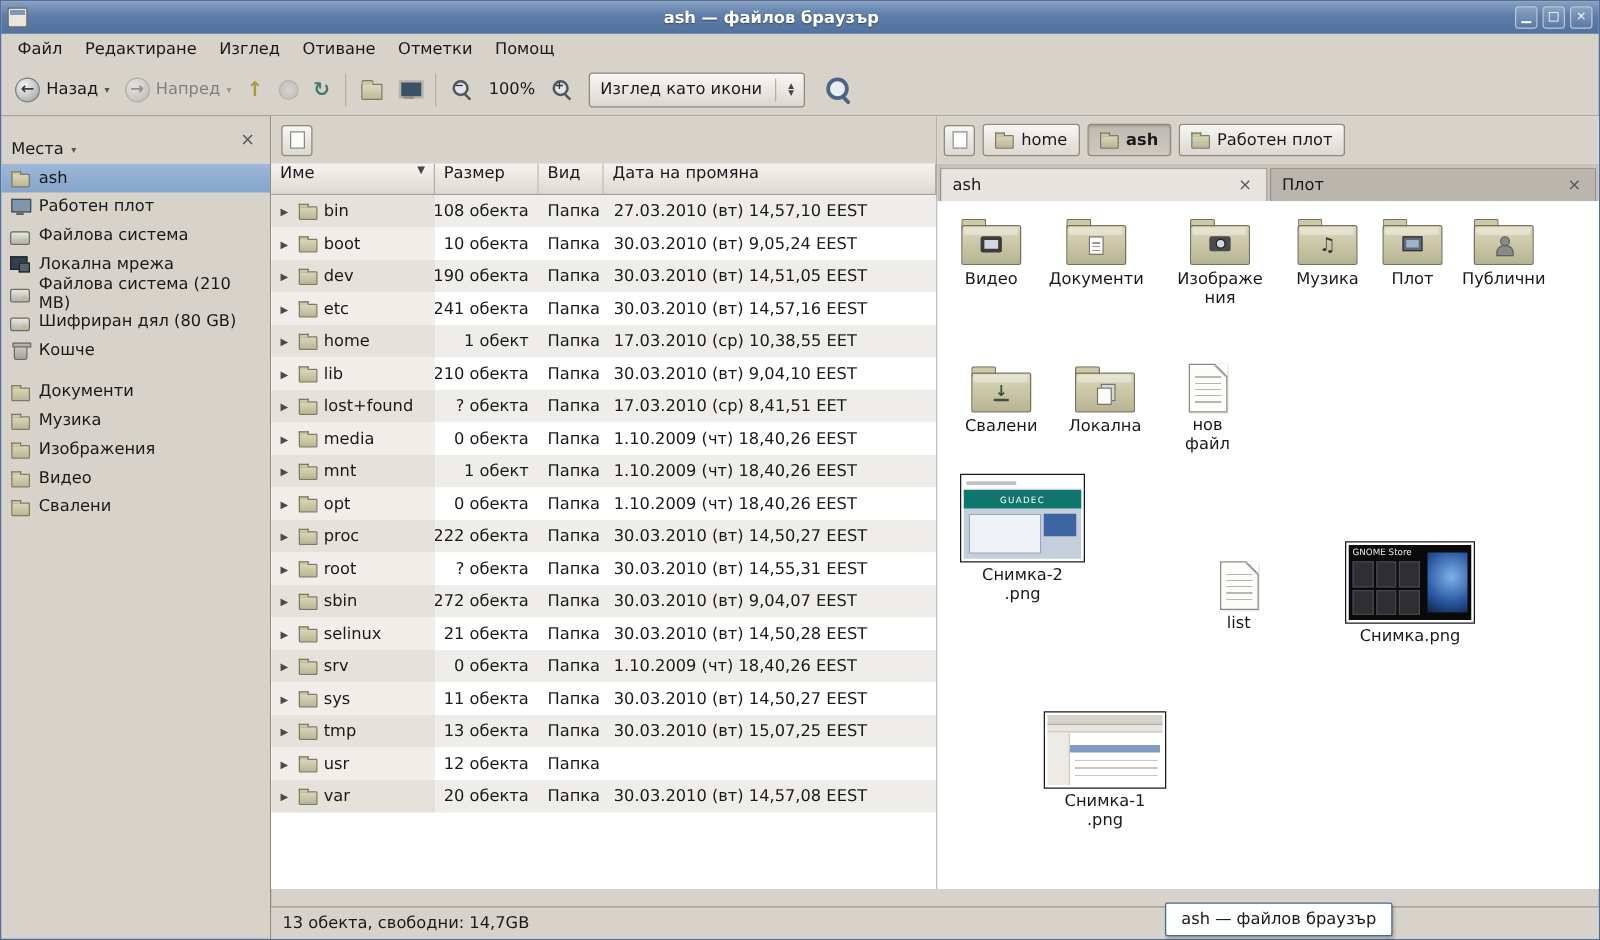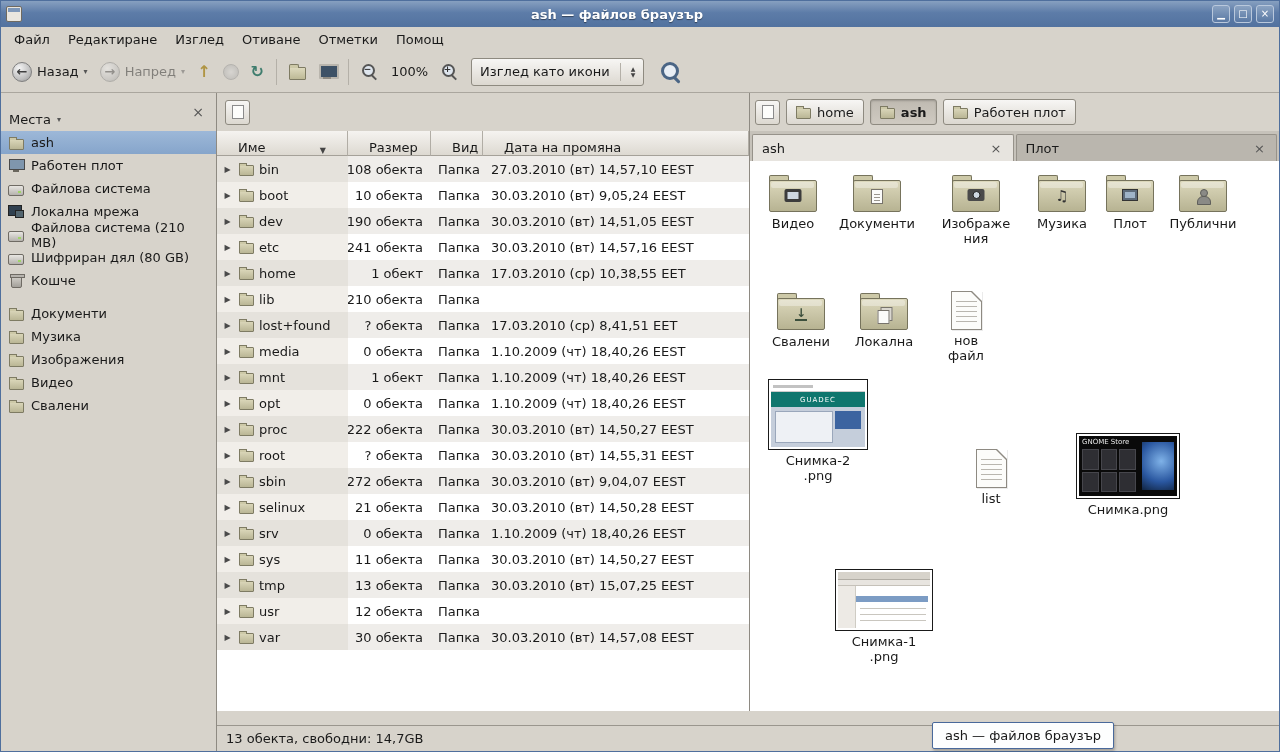--- a/index.html
+++ b/index.html
@@ -75,21 +75,21 @@
   .si-drive::after{content:"";position:absolute;right:2px;bottom:2px;width:3px;height:2px;background:#9fd468;}
   .si-trash{width:11px;height:12px;background:linear-gradient(#d2cfc9,#a3a09a);border:1px solid #6f6b64;border-radius:1px 1px 2px 2px;position:relative;margin-top:3px;display:inline-block;}
   .si-trash::before{content:"";position:absolute;top:-3px;left:-2px;width:13px;height:2px;background:#b7b4ae;border:1px solid #6f6b64;}
 
   
   .tree-pane{flex:0 0 533px;display:flex;flex-direction:column;background:#fff;border-right:1px solid #8e8a82;min-width:0;}
   .tree-pane .pane-top,.right-pane .pane-top{background:#d7d3cb;}
   .mini-btn{width:25px;height:25px;border:1px solid #8e8a80;border-radius:3px;background:linear-gradient(#f7f6f4,#dcd8d0);display:flex;align-items:center;justify-content:center;}
   .mini-doc{width:12px;height:14px;background:#fdfdfb;border:1px solid #8b8b8b;display:inline-block;}
   .tree-header{height:25px;flex:0 0 25px;display:flex;}
-  .th{display:flex;align-items:flex-end;padding:0 21px;background:linear-gradient(#f5f3f0,#ddd9d1);border-right:1px solid #b1ada5;border-bottom:1px solid #a5a199;overflow:hidden;white-space:nowrap;}
+  .th{display:flex;align-items:flex-start;padding:0 7px;background:linear-gradient(#f5f3f0,#ddd9d1);border-right:1px solid #b1ada5;border-bottom:1px solid #a5a199;overflow:hidden;white-space:nowrap;}
   .th .sort{margin-left:auto;font-size:8px;color:#444;padding-left:4px;}
   .col0{flex:0 0 131px;}
   .col1{flex:0 0 83px;}
   .col2{flex:0 0 52px;}
   .col3{flex:1;}
   .tree-body{flex:1;overflow:hidden;background:#fff;}
   .tree-row{height:26px;display:flex;align-items:stretch;white-space:nowrap;}
   .tree-row.odd{background:#efedea;}
   .tree-row.even{background:#fff;}
   .cell{display:flex;align-items:center;overflow:hidden;}
@@ -418,20 +418,21 @@
               <div class="tree-row even">
                 <div class="cell name">
                   <span class="expander">▶</span>
                   <span class="icon16">
                     <span class="si-folder"></span>
                   </span>
                   <span>lib</span>
                 </div>
                 <div class="cell size">210 обекта</div>
                 <div class="cell type">Папка</div>
+                <div class="cell date">30.03.2010 (вт) 9,04,10 EEST</div>
               </div>
               <div class="tree-row odd">
                 <div class="cell name">
                   <span class="expander">▶</span>
                   <span class="icon16">
                     <span class="si-folder"></span>
                   </span>
                   <span>lost+found</span>
                 </div>
                 <div class="cell size">? обекта</div>
@@ -570,21 +571,21 @@
                 <div class="cell type">Папка</div>
               </div>
               <div class="tree-row odd">
                 <div class="cell name">
                   <span class="expander">▶</span>
                   <span class="icon16">
                     <span class="si-folder"></span>
                   </span>
                   <span>var</span>
                 </div>
-                <div class="cell size">30 обекта</div>
+                <div class="cell size">20 обекта</div>
                 <div class="cell type">Папка</div>
                 <div class="cell date">30.03.2010 (вт) 14,57,08 EEST</div>
               </div>
             </div>
         </div>
 
         <div class="right-pane">
           <div class="pane-top">
             <div class="mini-btn">
               <span class="mini-doc"></span>

